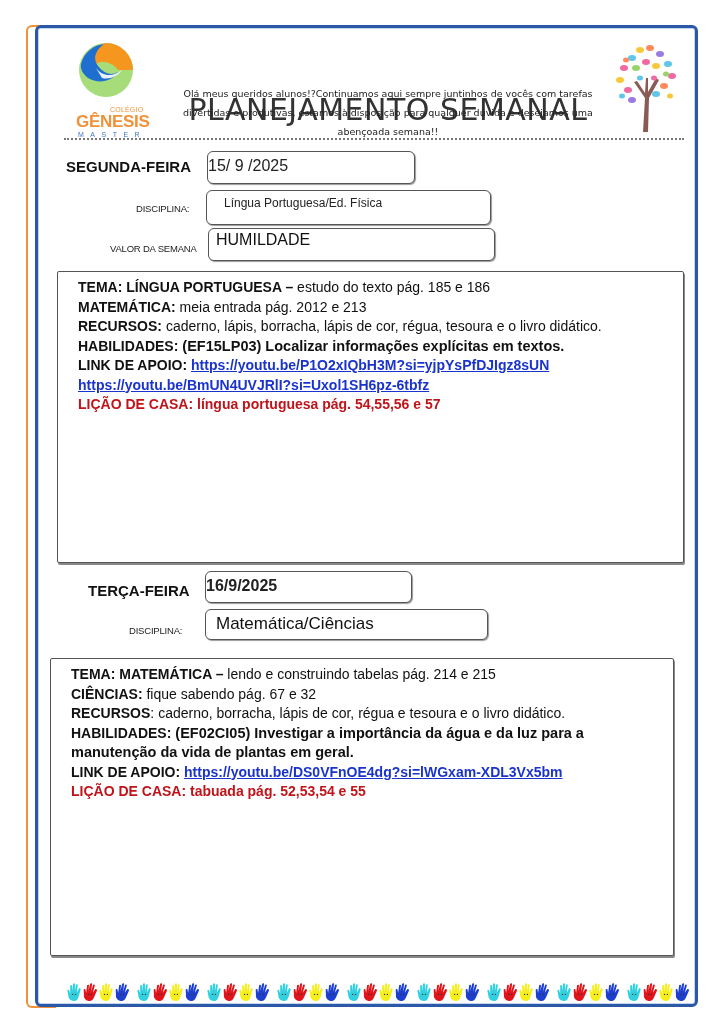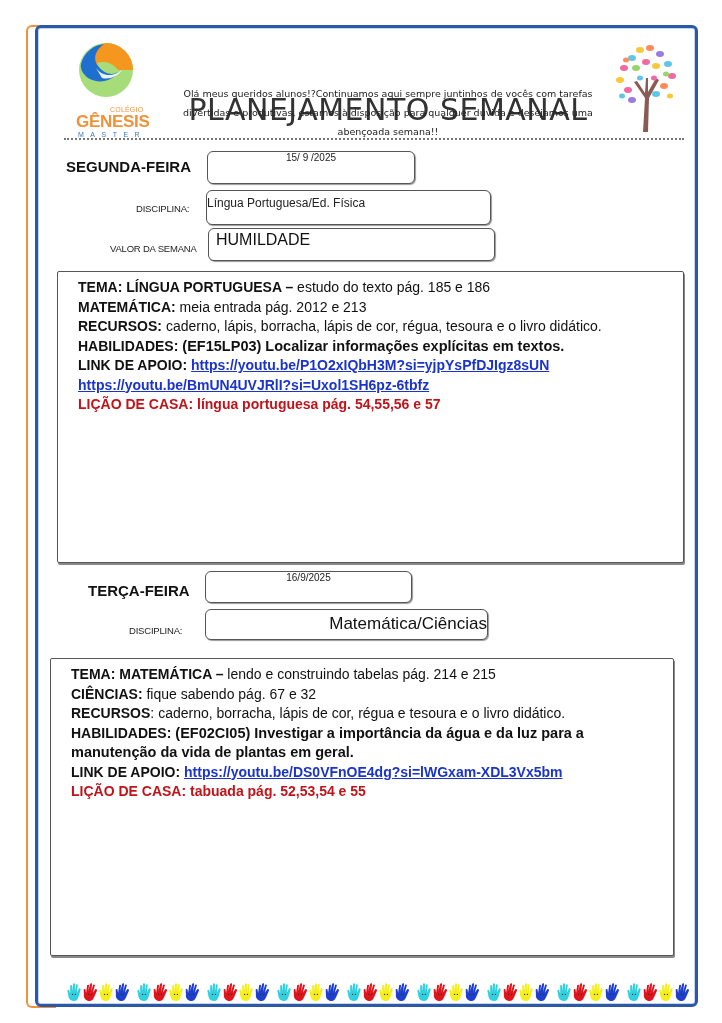--- a/index.html
+++ b/index.html
@@ -38,24 +38,24 @@
       position: absolute; left: 64px; top: 138px; width: 620px; height: 0;
       border-top: 2px dotted #777;
     }
 
     .day-label { position: absolute; font-weight: bold; font-size: 15px; color: #111; }
     .field-label { position: absolute; font-size: 9.5px; color: #222; text-transform: uppercase; letter-spacing: -0.2px; }
     .box {
       position: absolute; border: 1.5px solid #555; border-radius: 6px; background: #fff;
       box-shadow: 1px 1px 1px #999;
     }
-    .date-box { text-align: center; font-size: 10px; color: #222; }
-    .disc-box { font-size: 12px; color: #222; padding: 5px 0 0 0; }
+    .date-box { text-align: left; font-size: 16px; color: #222; padding-top: 5px; }
+    .disc-box { font-size: 12px; color: #222; padding: 5px 0 0 17px; }
     .value-box { font-size: 16px; color: #111; padding: 2px 0 0 7px; }
-    .disc-box2 { font-size: 17px; color: #111; padding: 4px 0 0 27px; text-align: right; }
+    .disc-box2 { font-size: 17px; color: #111; padding: 4px 0 0 10px; }
 
     .content-box {
       position: absolute; border: 1.5px solid #555; background: #fff;
       border-radius: 2px; box-shadow: 1px 2px 0 #888;
       padding: 6px 20px; font-size: 14px; line-height: 19.5px; color: #111;
     }
     .content-box p { white-space: nowrap; }
     .b { font-weight: bold; }
     .arial { font-family: "Liberation Sans", sans-serif; font-size: 14.5px; font-weight: bold; }
     .link { color: #1a33cc; text-decoration: underline; font-weight: bold; }
@@ -128,21 +128,21 @@
   <p><span class="b">TEMA: LÍNGUA PORTUGUESA –</span><span>  estudo do texto pág. 185 e 186</span></p>
   <p><span class="b">MATEMÁTICA:</span><span> meia entrada pág. 2012 e 213</span></p>
   <p><span class="b">RECURSOS:</span><span> caderno, lápis, borracha, lápis de cor, régua, tesoura e o livro didático.</span></p>
   <p><span class="b">HABILIDADES:</span><span class="arial"> (EF15LP03) Localizar informações explícitas em textos.</span></p>
   <p><span class="b">LINK DE APOIO:</span> <a class="link">https://youtu.be/P1O2xIQbH3M?si=yjpYsPfDJIgz8sUN</a></p>
   <p><a class="link">https://youtu.be/BmUN4UVJRlI?si=Uxol1SH6pz-6tbfz</a></p>
   <p class="red">LIÇÃO DE CASA: língua portuguesa pág. 54,55,56 e 57</p>
 </div>
 
 <div class="day-label" style="left:88px; top:582px;">TERÇA-FEIRA</div>
-<div class="box date-box" style="left:205px; top:571px; width:207px; height:32px;">16/9/2025</div>
+<div class="box date-box" style="left:205px; top:571px; width:207px; height:32px;font-weight:bold;">16/9/2025</div>
 
 <div class="field-label" style="left:129px; top:625px;">DISCIPLINA:</div>
 <div class="box disc-box2" style="left:205px; top:609px; width:283px; height:31px;">Matemática/Ciências</div>
 
 <div class="content-box" style="left:50px; top:658px; width:624px; height:298px;">
   <p><span class="b">TEMA: MATEMÁTICA –</span><span> lendo e construindo tabelas pág. 214 e 215</span></p>
   <p><span class="b">CIÊNCIAS:</span><span>  fique sabendo pág.  67 e 32</span></p>
   <p><span class="b">RECURSOS</span><span>: caderno, borracha, lápis de cor, régua e tesoura e o livro didático.</span></p>
   <p><span class="b">HABILIDADES:</span><span class="arial"> (EF02CI05) Investigar a importância da água e da luz para a</span></p>
   <p><span class="arial">manutenção da vida de plantas em geral.</span></p>

